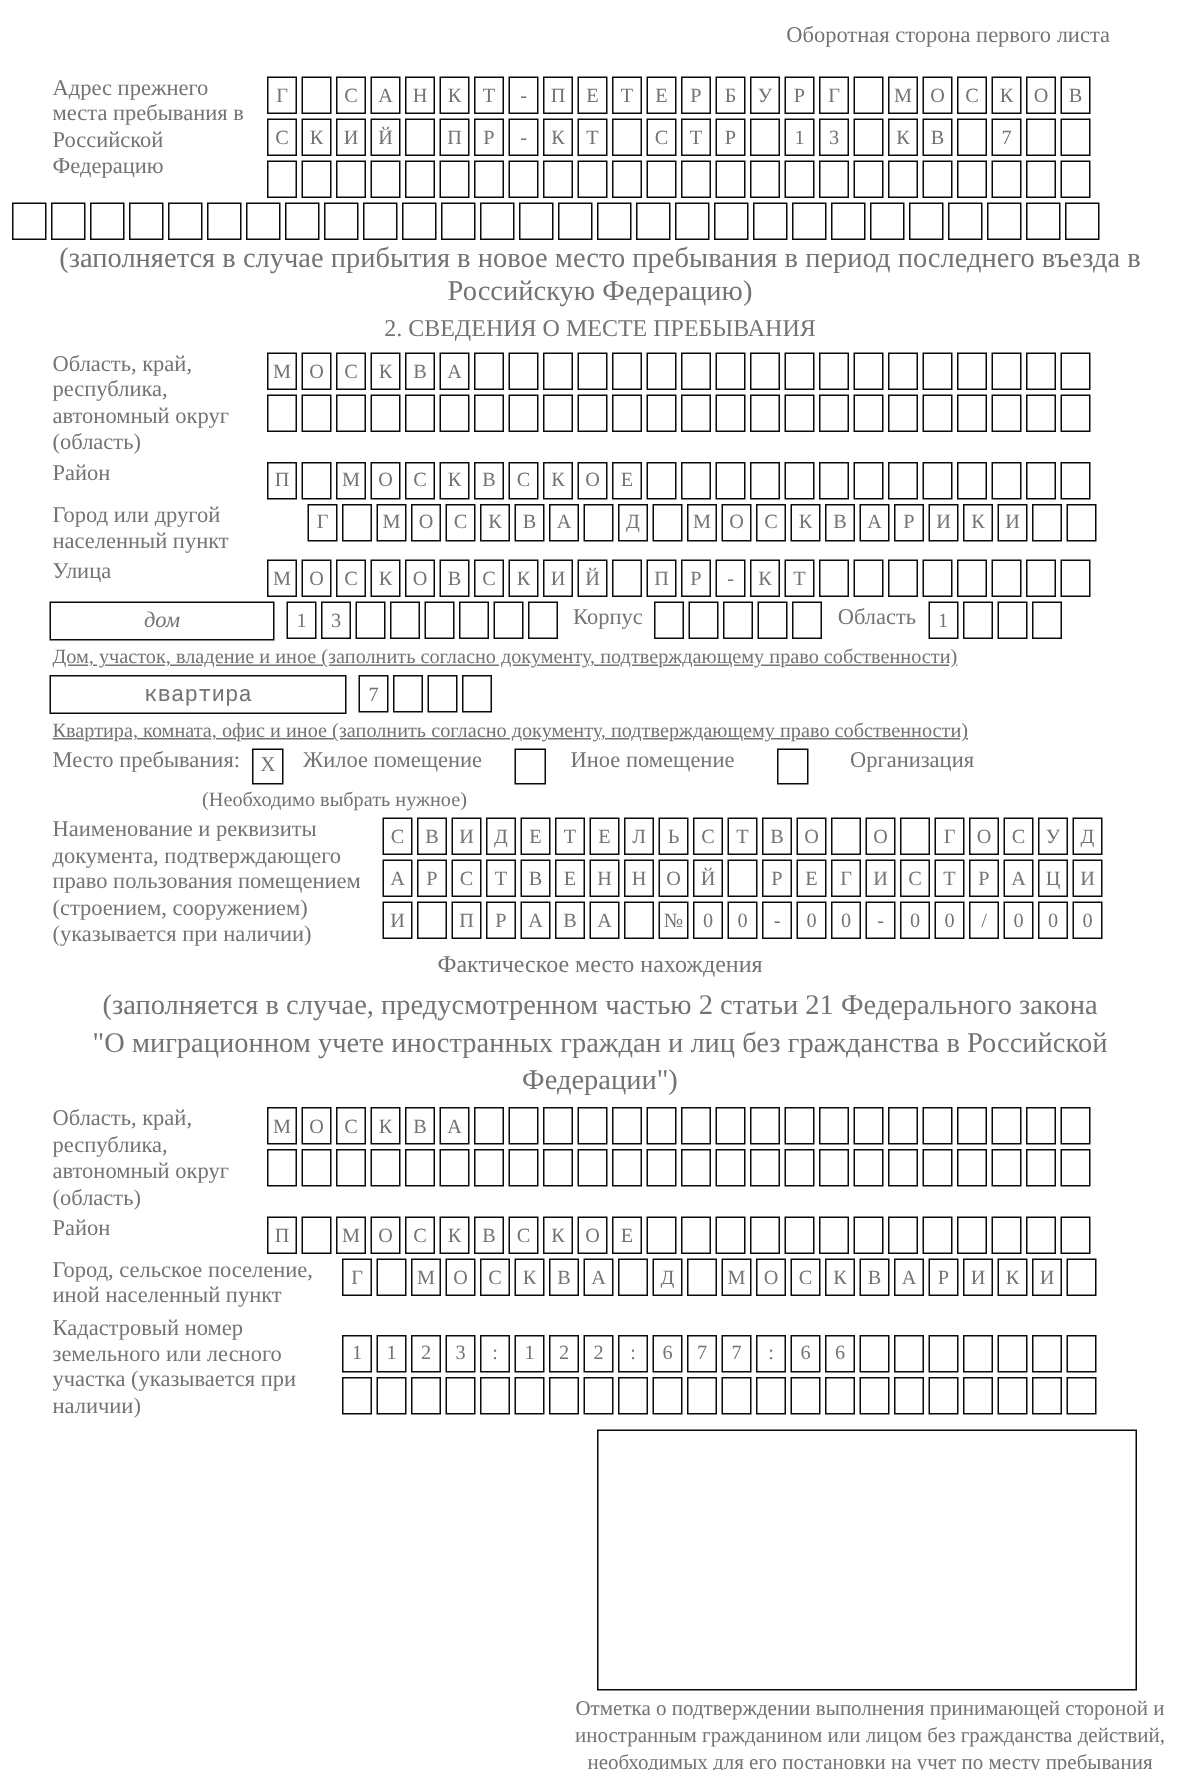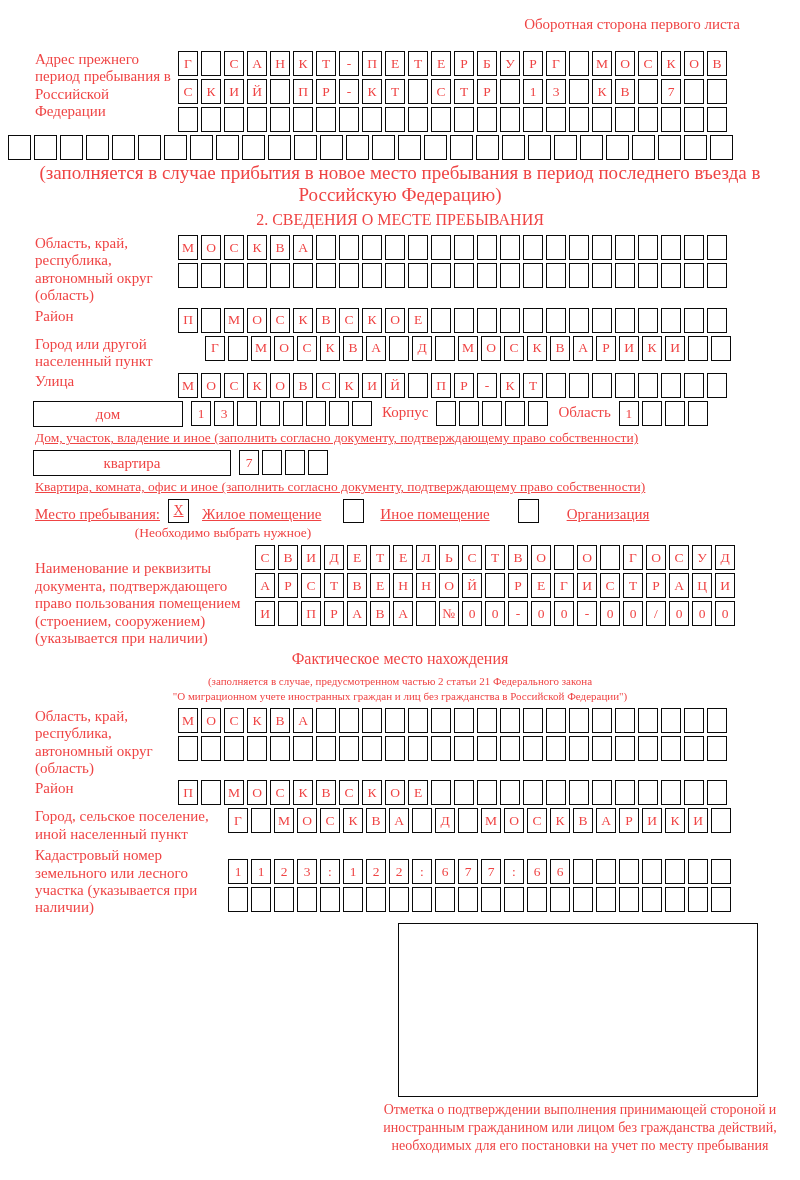--- a/index.html
+++ b/index.html
@@ -1,60 +1,60 @@
 <!DOCTYPE html>
 <html><head>
 <meta charset="utf-8">
 <style>
   html,body{margin:0;padding:0;background:#fff;}
   .page{
-    position:relative;width:800px;height:1180px;background:#ffffff;color:#ef4444;
+    position:relative;width:800px;height:1180px;background:#ffffff;color:#737373;
     font-family:"Liberation Serif","DejaVu Serif",serif;font-size:15px;overflow:hidden;
     box-sizing:border-box;padding:16px 8px 0 8px;
   }
   .hdr-right{text-align:right;padding-right:52px;font-size:15px;margin-bottom:18px;}
   .frow{display:flex;align-items:flex-start;margin-bottom:3px;}
   .flabel{flex:0 0 auto;line-height:1.16;padding-left:27px;box-sizing:border-box;}
-  .w170{width:170px;} .w197{width:197px;} .w247{width:247px;margin-top:15px;} .w220{width:220px;}
+  .w170{width:170px;} .w197{width:197px;} .w247{width:247px;} .w220{width:220px;}
   .cellcol{display:flex;flex-direction:column;gap:3px;}
   .cells{display:flex;gap:3px;}
   .cell{
     flex:0 0 auto;width:18px;height:23px;border:1.5px solid #0a0a0a;
     display:flex;align-items:center;justify-content:center;
     font-size:13.5px;line-height:1;background:#fff;
   }
   .wide-cells .cell{width:21px;}
   .sec-title{text-align:center;font-weight:normal;font-size:16px;margin:5px 0 6px 0;}
   .caption{font-size:19px;text-align:center;margin:1px 0 4px 0;}
   .caption-left{font-size:13.5px;text-align:left;padding-left:27px;margin:0 0 4px 0;text-decoration:underline;}
   .longbox{
     flex:0 0 auto;height:24px;border:1.5px solid #0a0a0a;display:flex;
     align-items:center;justify-content:center;font-size:15px;background:#fff;
   }
-  .lb-dom{width:148px;margin-right:8px;}
-  .lb-kv{width:196px;margin-right:8px;}
+  .lb-dom{width:148px;margin-right:8px;font-style:italic;}
+  .lb-kv{width:196px;margin-right:8px;font-family:Liberation Mono, monospace;}
   .inline-lbl{padding:3px 8px 0 10px;flex:0 0 auto;}
-  .cbrow{display:flex;align-items:flex-end;margin:4px 0 2px 0;padding-left:27px;text-decoration:underline;}
+  .cbrow{display:flex;align-items:flex-start;margin:4px 0 2px 0;padding-left:27px;}
   .cb{width:19px;height:22px;border:1.5px solid #0a0a0a;display:flex;align-items:center;
       justify-content:center;font-size:14px;flex:0 0 auto;background:#fff;}
   .note-center{font-size:13.5px;text-align:center;margin:0 0 4px 0;}
-  .fact-note{font-size:11px;text-align:center;line-height:1.3;margin-bottom:5px;}
+  .fact-note{font-size:19px;text-align:center;line-height:1.3;margin-bottom:5px;}
   .stamp-box{width:358px;height:172px;border:1.5px solid #0a0a0a;margin:6px 0 4px 390px;background:#fff;}
   .stamp-caption{width:400px;margin-left:372px;text-align:center;font-size:14px;line-height:1.28;}
   .mt4{margin-top:4px;}
 </style>
 </head>
 <body>
 
 <div class="page">
 
   <div class="hdr-right">Оборотная сторона первого листа</div>
 
   <div class="frow">
-    <div class="flabel w170">Адрес прежнего период пребывания в Российской Федерации</div>
+    <div class="flabel w170">Адрес прежнего места пребывания в Российской Федерацию</div>
     <div class="cellcol">
       <div class="cells">
           <span class="cell">Г</span>
           <span class="cell"></span>
           <span class="cell">С</span>
           <span class="cell">А</span>
           <span class="cell">Н</span>
           <span class="cell">К</span>
           <span class="cell">Т</span>
           <span class="cell">-</span>

